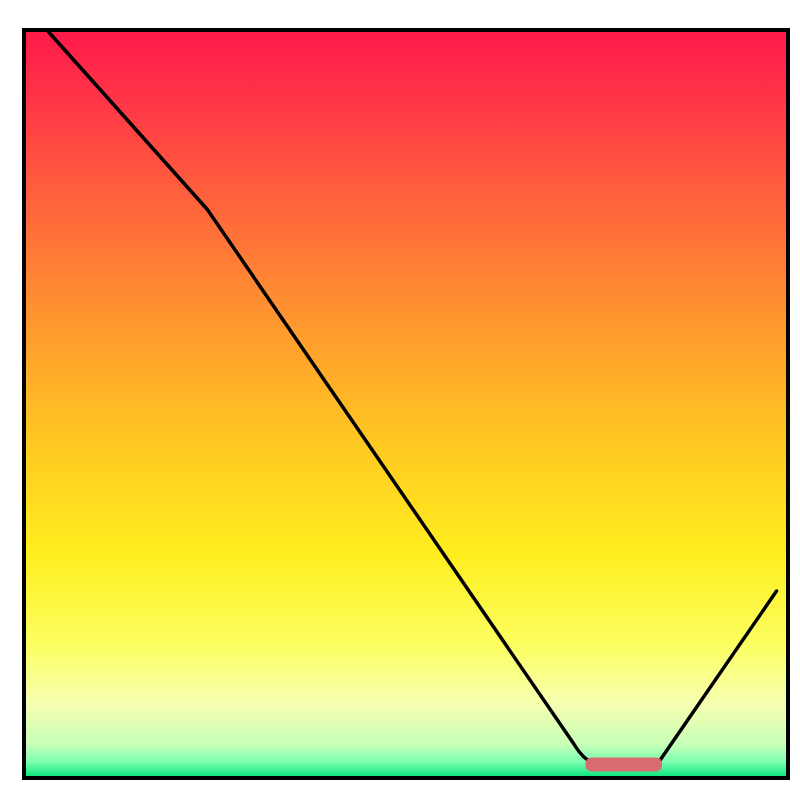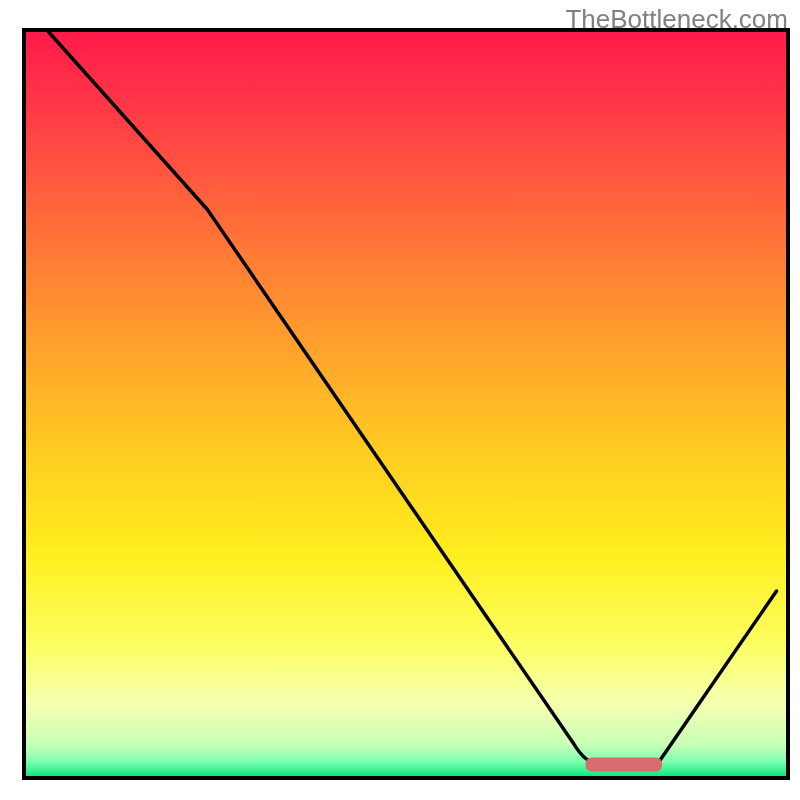--- a/index.html
+++ b/index.html
@@ -27,21 +27,20 @@
   svg.chart {
     position: absolute;
     top: 0;
     left: 0;
   }
 </style>
 </head>
 <body>
 <div class="container">
 
-<div class="watermark">TheBottleneck.com</div>
 
 <svg class="chart" width="800" height="800" viewBox="0 0 800 800">
   <defs>
     <linearGradient id="heat" x1="0" y1="0" x2="0" y2="1">
 
     <stop offset="0%" stop-color="#ff1a4b"></stop>
           <stop offset="10%" stop-color="#ff3747"></stop>
           <stop offset="25%" stop-color="#ff6a3a"></stop>
           <stop offset="40%" stop-color="#ff9a2e"></stop>
           <stop offset="55.00000000000001%" stop-color="#ffc822"></stop>

